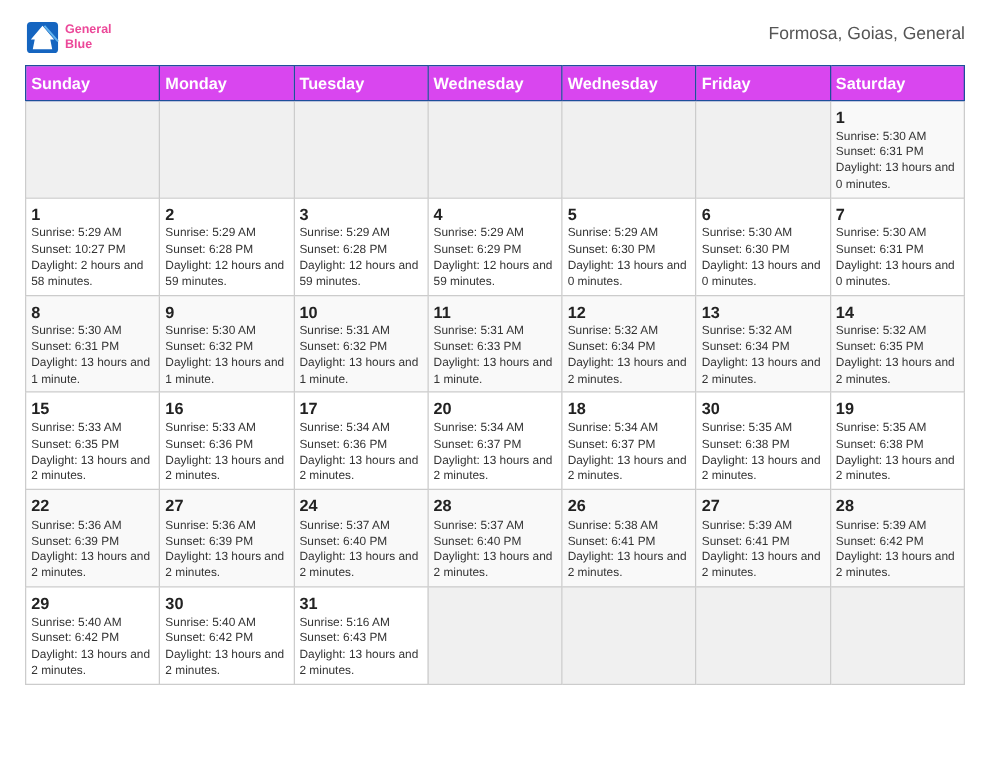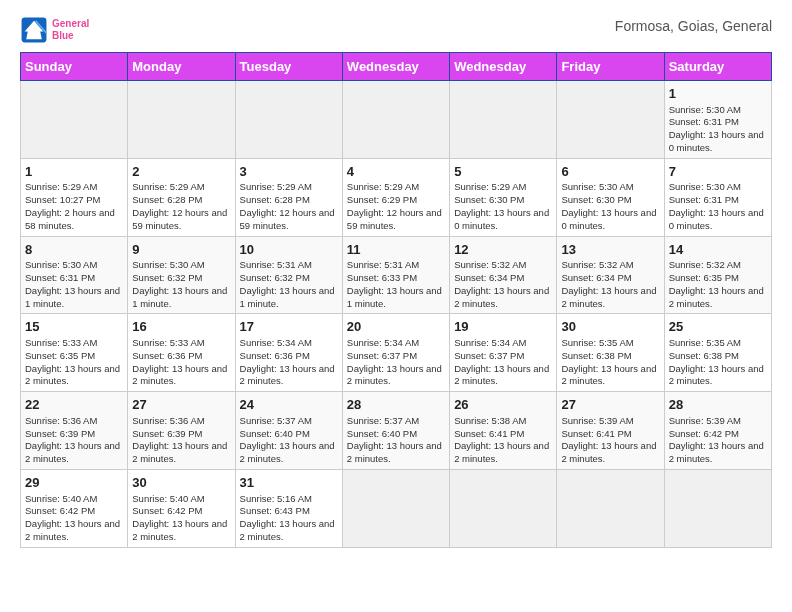--- a/index.html
+++ b/index.html
@@ -156,23 +156,23 @@
           <td><span class="day-num">11</span><span>Sunrise: 5:31 AM</span><br><span>Sunset: 6:33 PM</span><br><span>Daylight: 13 hours and 1 minute.</span></td>
           <td><span class="day-num">12</span><span>Sunrise: 5:32 AM</span><br><span>Sunset: 6:34 PM</span><br><span>Daylight: 13 hours and 2 minutes.</span></td>
           <td><span class="day-num">13</span><span>Sunrise: 5:32 AM</span><br><span>Sunset: 6:34 PM</span><br><span>Daylight: 13 hours and 2 minutes.</span></td>
           <td><span class="day-num">14</span><span>Sunrise: 5:32 AM</span><br><span>Sunset: 6:35 PM</span><br><span>Daylight: 13 hours and 2 minutes.</span></td>
         </tr>
         <tr>
           <td><span class="day-num">15</span><span>Sunrise: 5:33 AM</span><br><span>Sunset: 6:35 PM</span><br><span>Daylight: 13 hours and 2 minutes.</span></td>
           <td><span class="day-num">16</span><span>Sunrise: 5:33 AM</span><br><span>Sunset: 6:36 PM</span><br><span>Daylight: 13 hours and 2 minutes.</span></td>
           <td><span class="day-num">17</span><span>Sunrise: 5:34 AM</span><br><span>Sunset: 6:36 PM</span><br><span>Daylight: 13 hours and 2 minutes.</span></td>
           <td><span class="day-num">20</span><span>Sunrise: 5:34 AM</span><br><span>Sunset: 6:37 PM</span><br><span>Daylight: 13 hours and 2 minutes.</span></td>
-          <td><span class="day-num">19</span><span>Sunrise: 5:34 AM</span><br><span>Sunset: 6:37 PM</span><br><span>Daylight: 13 hours and 2 minutes.</span></td>
+          <td><span class="day-num">18</span><span>Sunrise: 5:34 AM</span><br><span>Sunset: 6:37 PM</span><br><span>Daylight: 13 hours and 2 minutes.</span></td>
           <td><span class="day-num">30</span><span>Sunrise: 5:35 AM</span><br><span>Sunset: 6:38 PM</span><br><span>Daylight: 13 hours and 2 minutes.</span></td>
-          <td><span class="day-num">25</span><span>Sunrise: 5:35 AM</span><br><span>Sunset: 6:38 PM</span><br><span>Daylight: 13 hours and 2 minutes.</span></td>
+          <td><span class="day-num">19</span><span>Sunrise: 5:35 AM</span><br><span>Sunset: 6:38 PM</span><br><span>Daylight: 13 hours and 2 minutes.</span></td>
         </tr>
         <tr>
           <td><span class="day-num">22</span><span>Sunrise: 5:36 AM</span><br><span>Sunset: 6:39 PM</span><br><span>Daylight: 13 hours and 2 minutes.</span></td>
           <td><span class="day-num">27</span><span>Sunrise: 5:36 AM</span><br><span>Sunset: 6:39 PM</span><br><span>Daylight: 13 hours and 2 minutes.</span></td>
           <td><span class="day-num">24</span><span>Sunrise: 5:37 AM</span><br><span>Sunset: 6:40 PM</span><br><span>Daylight: 13 hours and 2 minutes.</span></td>
           <td><span class="day-num">28</span><span>Sunrise: 5:37 AM</span><br><span>Sunset: 6:40 PM</span><br><span>Daylight: 13 hours and 2 minutes.</span></td>
           <td><span class="day-num">26</span><span>Sunrise: 5:38 AM</span><br><span>Sunset: 6:41 PM</span><br><span>Daylight: 13 hours and 2 minutes.</span></td>
           <td><span class="day-num">27</span><span>Sunrise: 5:39 AM</span><br><span>Sunset: 6:41 PM</span><br><span>Daylight: 13 hours and 2 minutes.</span></td>
           <td><span class="day-num">28</span><span>Sunrise: 5:39 AM</span><br><span>Sunset: 6:42 PM</span><br><span>Daylight: 13 hours and 2 minutes.</span></td>
         </tr>

